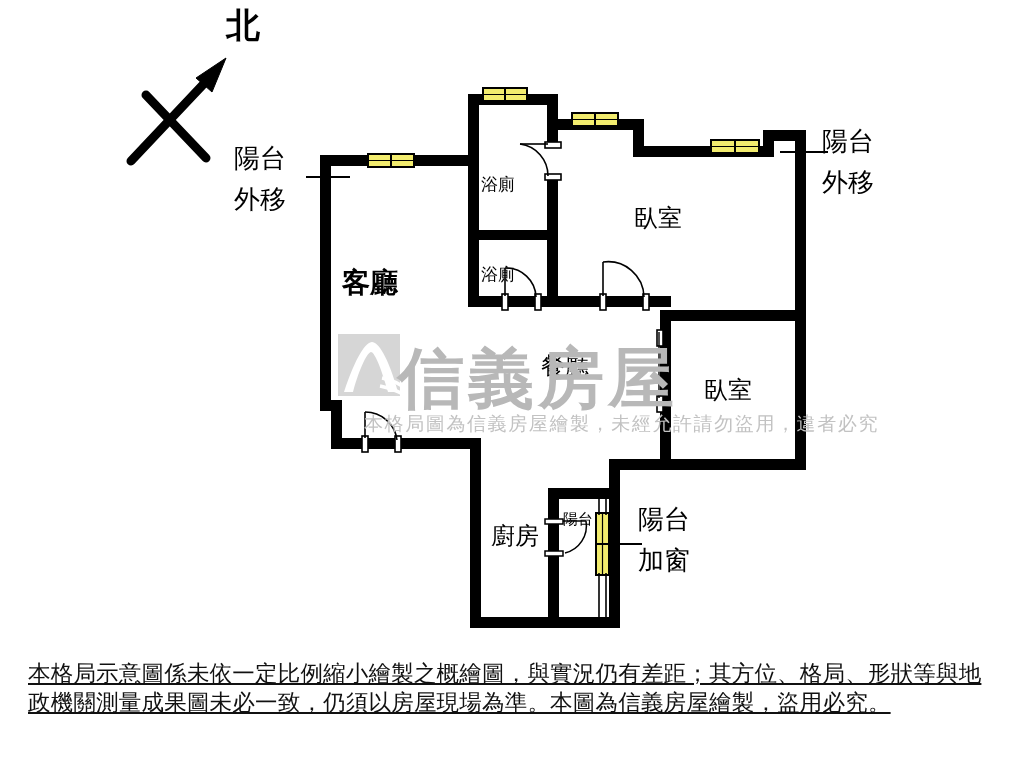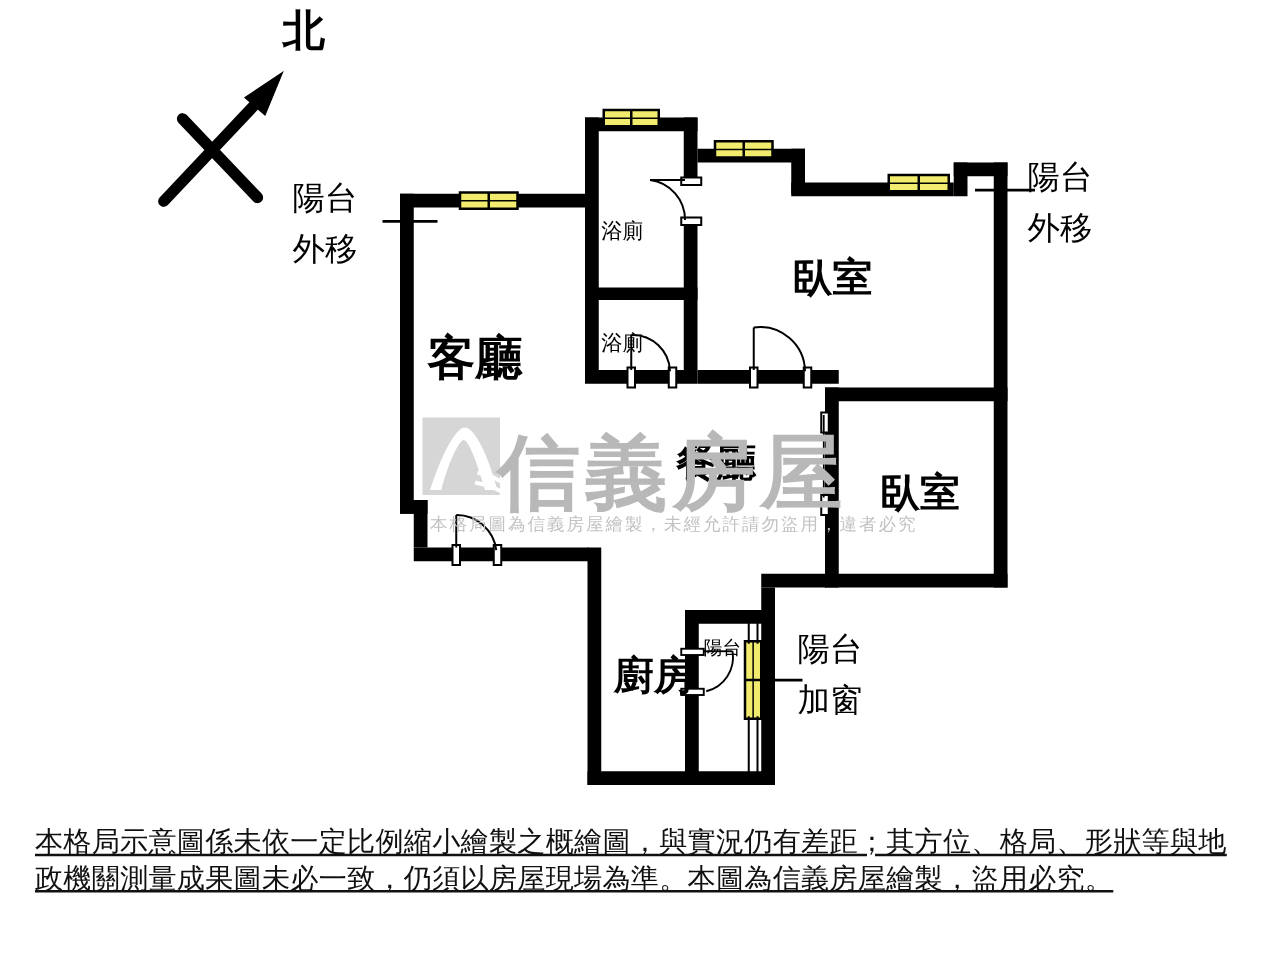--- a/index.html
+++ b/index.html
@@ -23,22 +23,22 @@
     height: 768px;
   }
   .lbl {
     position: absolute;
     color: #000000;
     font-family: "Liberation Serif", "DejaVu Serif", serif;
     line-height: 1.04;
     white-space: pre;
     letter-spacing: 0px;
   }
-  .lbl-room-lg { font-size: 38px; font-weight: 700; }
-  .lbl-room-md { font-size: 32px; font-weight: 700; text-align: right; }
+  .lbl-room-lg { font-size: 28px; font-weight: 700; }
+  .lbl-room-md { font-size: 24px; font-weight: 400; text-align: right; }
   .lbl-room-sm { font-size: 17px; font-weight: 400; margin-top: 16px; }
   .lbl-tag     { font-size: 26px; font-weight: 400; }
   .lbl-tag-sm  { font-size: 15px; font-weight: 400; }
   .lbl-north   { font-size: 34px; font-weight: 700; }
   #caption {
     position: absolute;
     left: 28px;
     top: 660px;
     width: 968px;
     font-size: 22.5px;
@@ -56,23 +56,23 @@
     white-space: pre;
   }
   #wm-brand {
     left: 398px;
     top: 334px;
     font-size: 66px;
     font-weight: 700;
     letter-spacing: 4px;
   }
   #wm-notice {
-    left: 344px;
+    left: 364px;
     top: 411px;
-    font-size: 14px;
+    font-size: 19px;
     letter-spacing: 1.6px;
     color: #c2c2c2;
   }
 </style>
 </head>
 <body>
 
 <div id="page">
 
   <svg class="plan" viewBox="0 0 1024 768">

